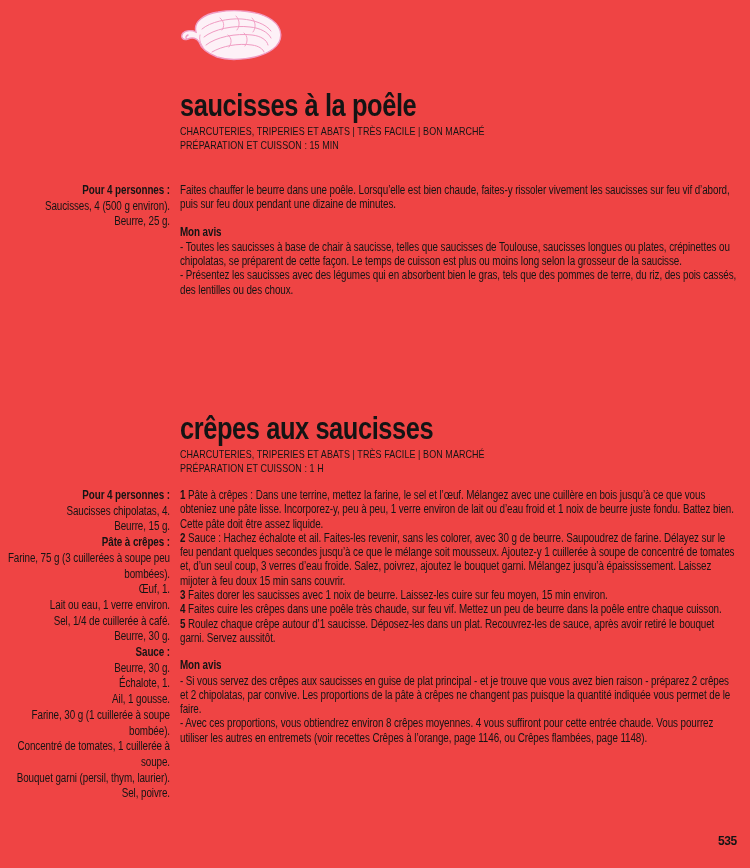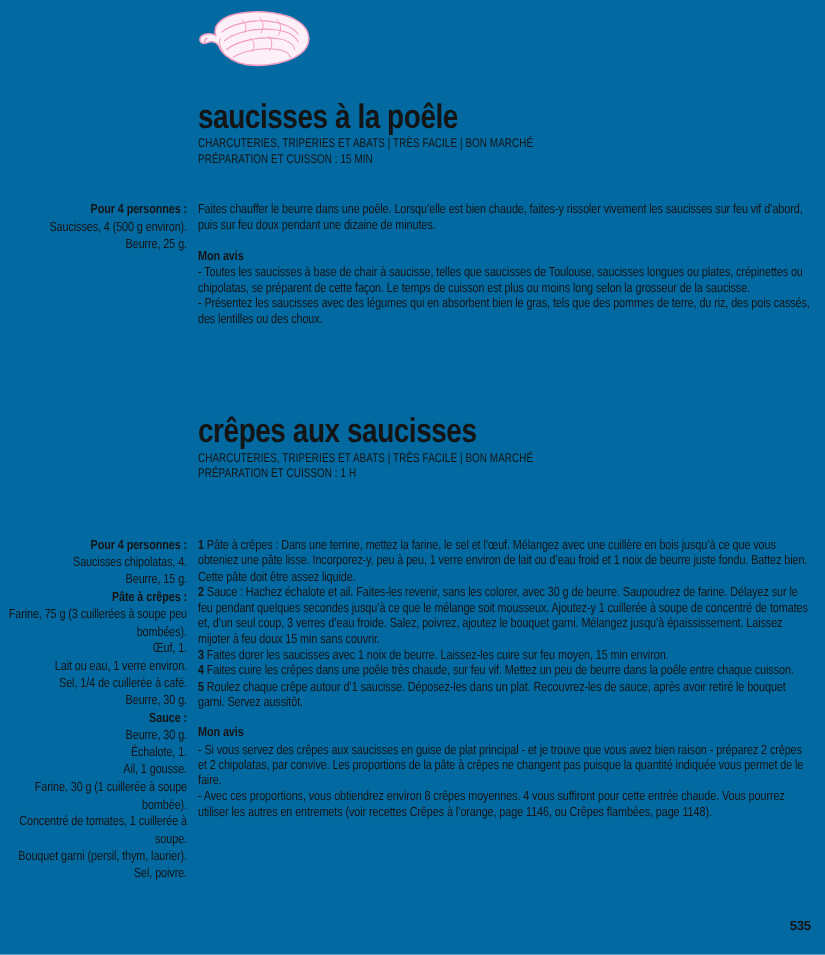--- a/index.html
+++ b/index.html
@@ -1,27 +1,27 @@
 <!DOCTYPE html>
 <html><head>
 <meta charset="utf-8">
 <style>
   html,body { margin:0; padding:0; background:#ffffff; }
   .page {
-    position:relative; width:750px; height:868px; background:#0369a1;
+    position:relative; width:750px; height:868px; background:#ef4444;
     font-family:"Liberation Sans", sans-serif; color:#141414; overflow:hidden;
   }
 
   
   .illustration { position:absolute; left:176px; top:5px; width:115px; height:60px; }
 
   
   .recipe-header { position:absolute; left:180px; }
   .recipe1-header { top:90px; }
-  .recipe2-header { top:376px; }
+  .recipe2-header { top:413px; }
   .recipe-title {
     display:inline-block; font-size:31px; font-weight:bold; line-height:31px;
     letter-spacing:-0.5px; white-space:nowrap;
     transform:scaleX(0.82); transform-origin:left top; margin:0 0 3px 0;
   }
   .recipe-meta {
     display:block; font-size:11.5px; line-height:14px; white-space:nowrap;
     transform:scaleX(0.78); transform-origin:left top; letter-spacing:0.1px;
   }
 

